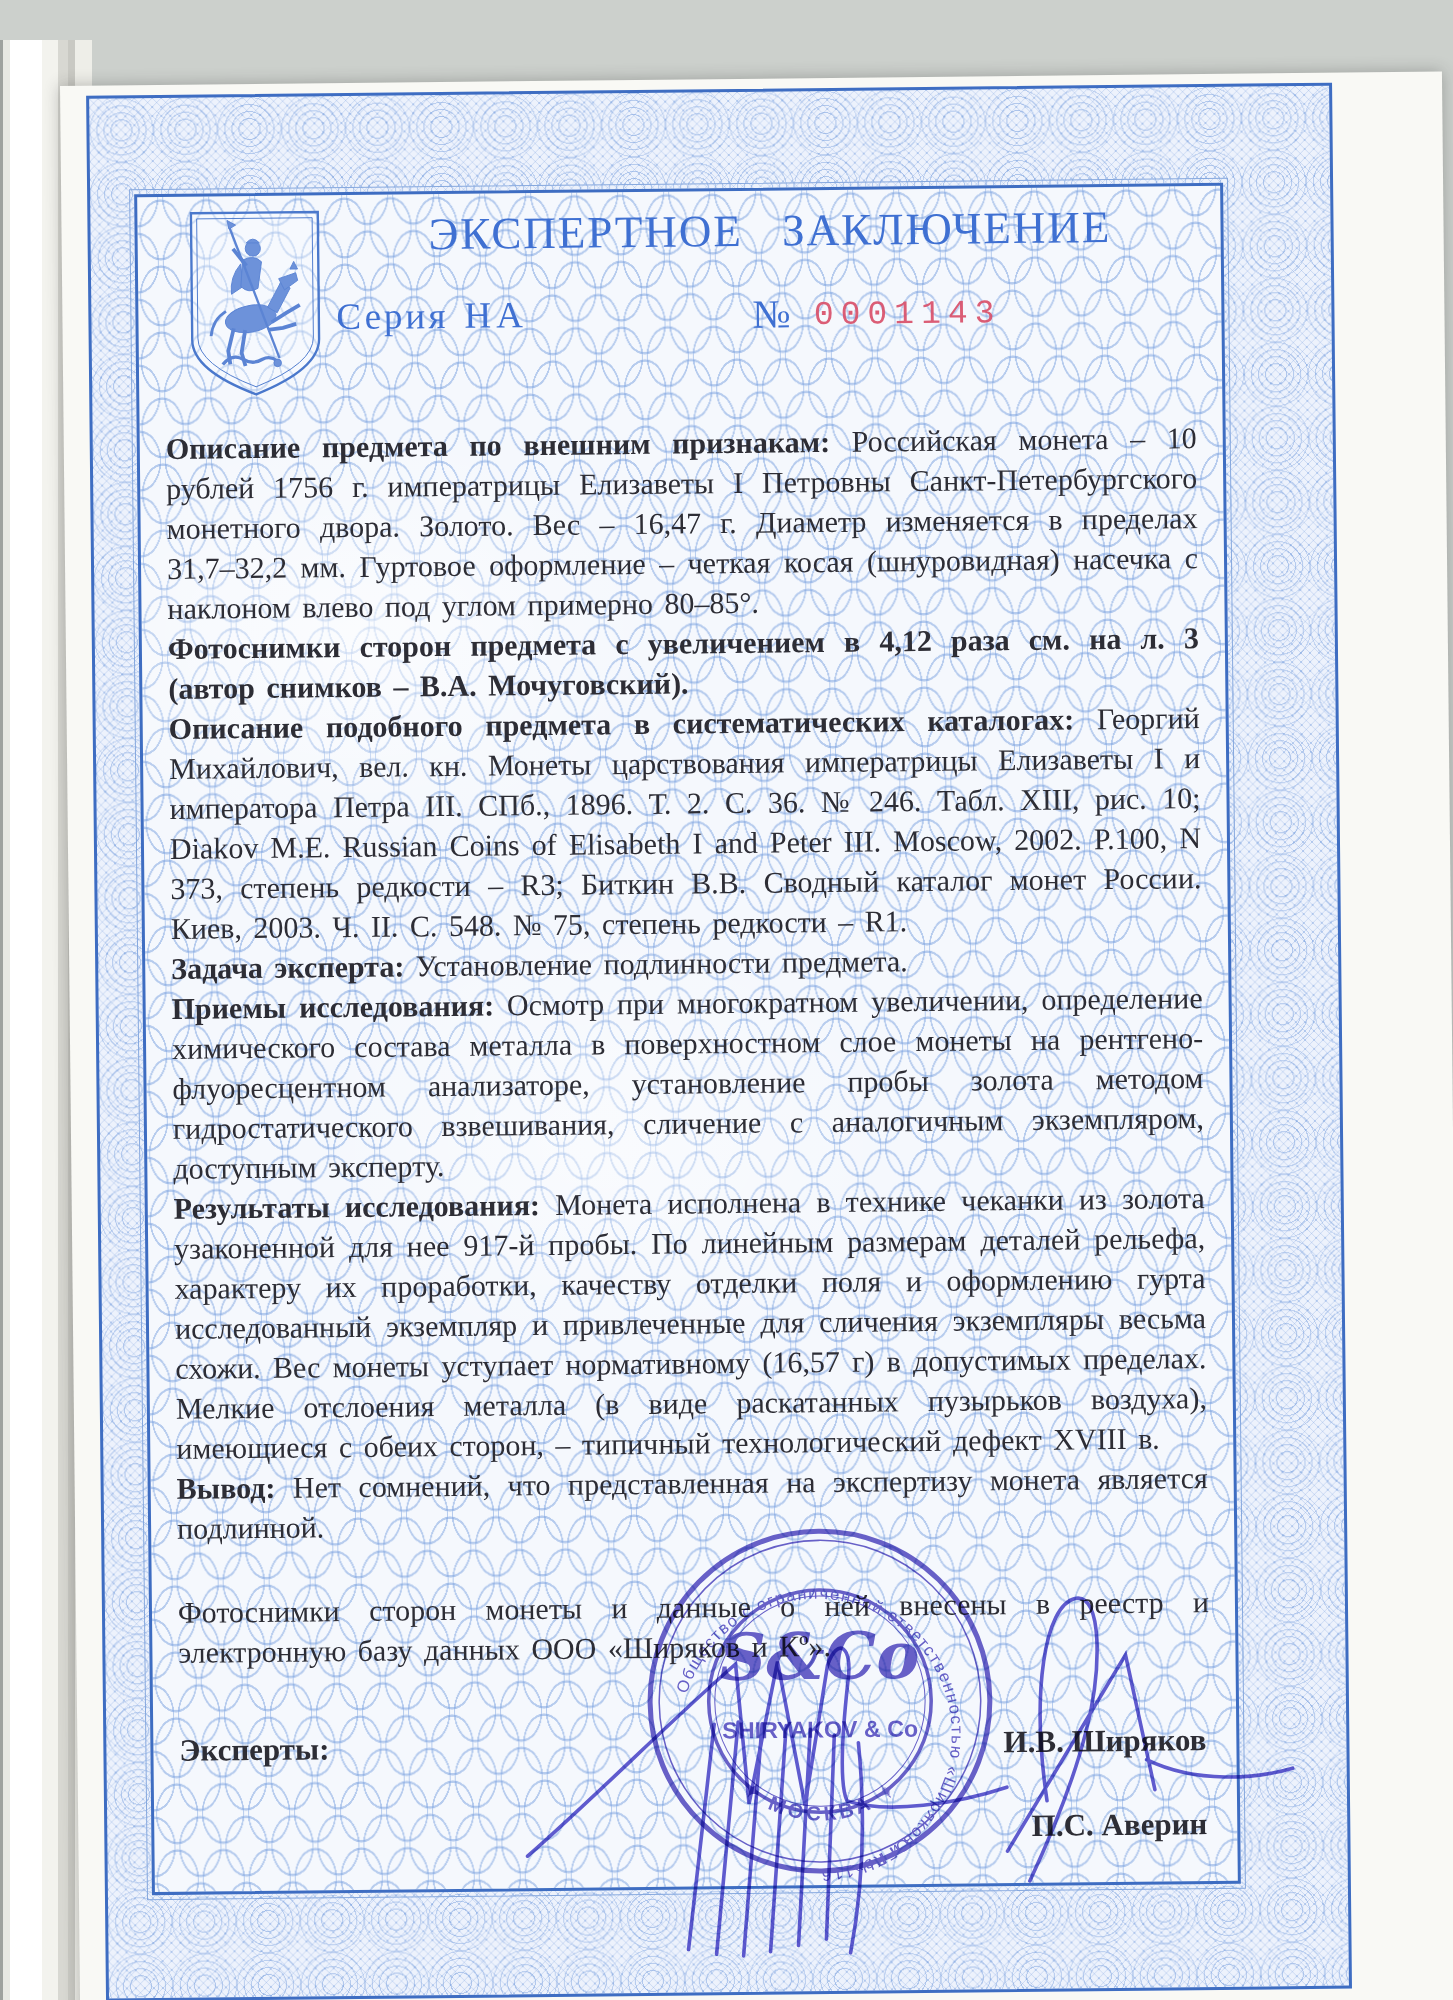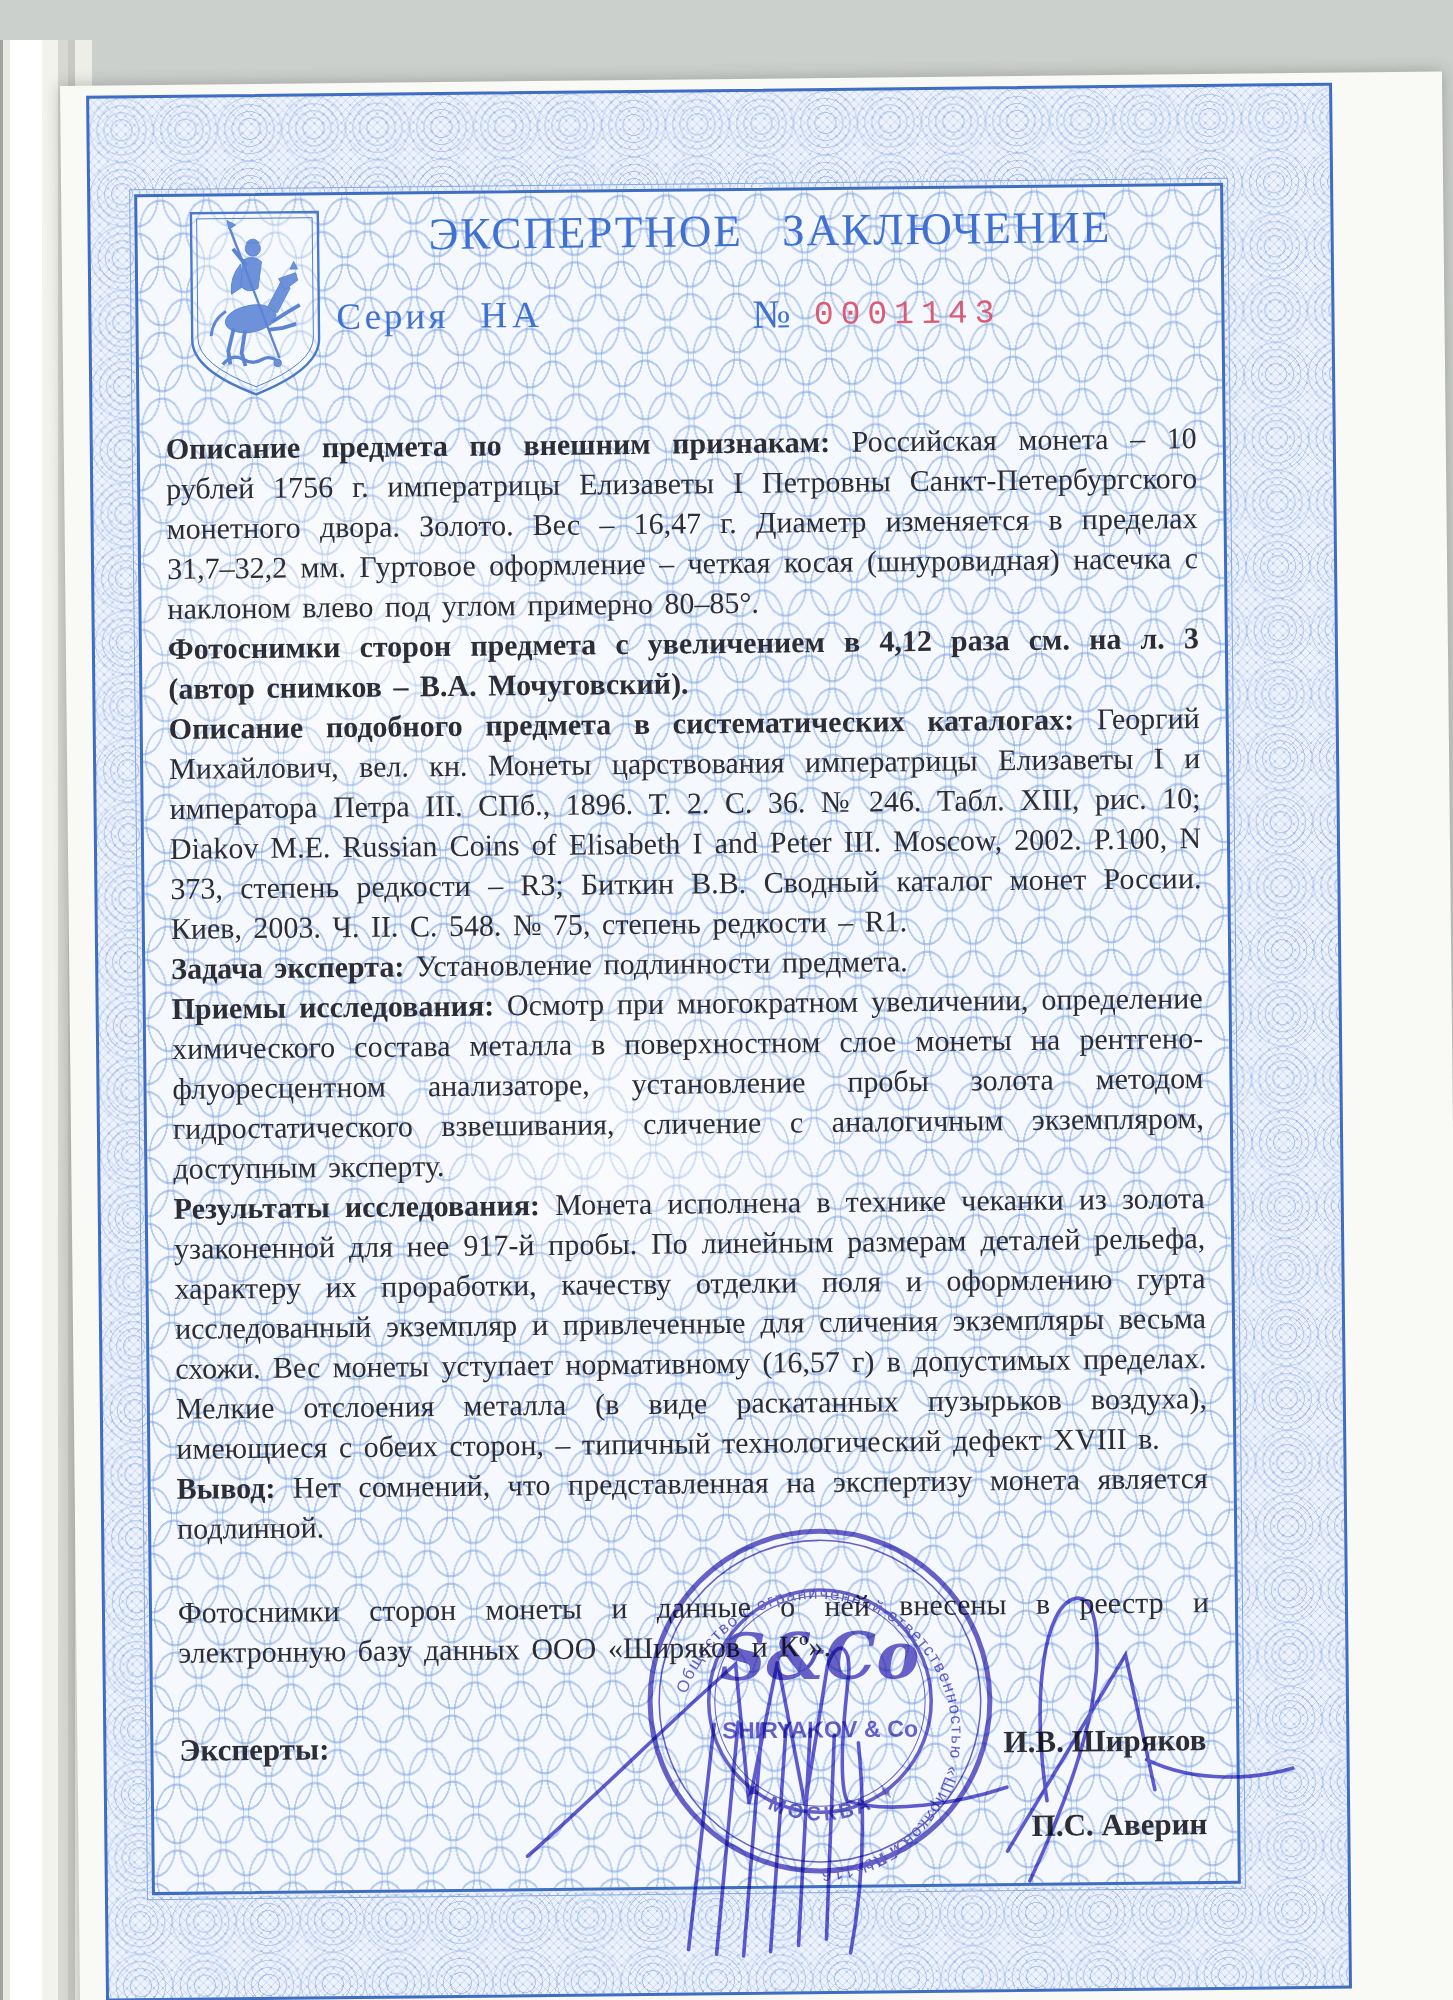--- a/index.html
+++ b/index.html
@@ -35,21 +35,21 @@
     background-size:100% 100%,100% 100%,46px 66px,46px 66px;
     background-position:0 0,0 0,0 0,23px 33px;}
 
   .content{position:absolute;inset:0;padding:0 26px;}
   .header-zone{position:relative;height:232px;}
   .coa{position:absolute;left:20px;top:8px;width:142px;height:200px;}
   .title{position:absolute;left:190px;right:8px;top:14px;text-align:center;
     font-size:45px;color:#3f70d2;letter-spacing:2px;word-spacing:26px;}
   .series-row{position:absolute;left:0;right:0;top:100px;height:52px;font-size:37px;color:#3f70d2;}
   .series{position:absolute;left:172px;letter-spacing:3px;}
-  .series-val{margin-left:32px;letter-spacing:5px;}
+  .series-val{margin-left:16px;letter-spacing:5px;}
   .numgroup{position:absolute;left:588px;top:0;}
   .no-sign{font-size:40px;}
   .serial{color:#d9506a;font-family:"Liberation Mono",monospace;font-size:33px;
     letter-spacing:7px;margin-left:14px;position:relative;top:-3px;opacity:.92;}
 
   .body-text{font-size:30px;line-height:40px;text-align:justify;color:#2d2d35;word-spacing:4px;}
   .para{margin:0;}
   .lead{font-weight:bold;}
 
   .registry{margin-top:44px;font-size:30px;line-height:40px;text-align:justify;word-spacing:4px;color:#2d2d35;}

